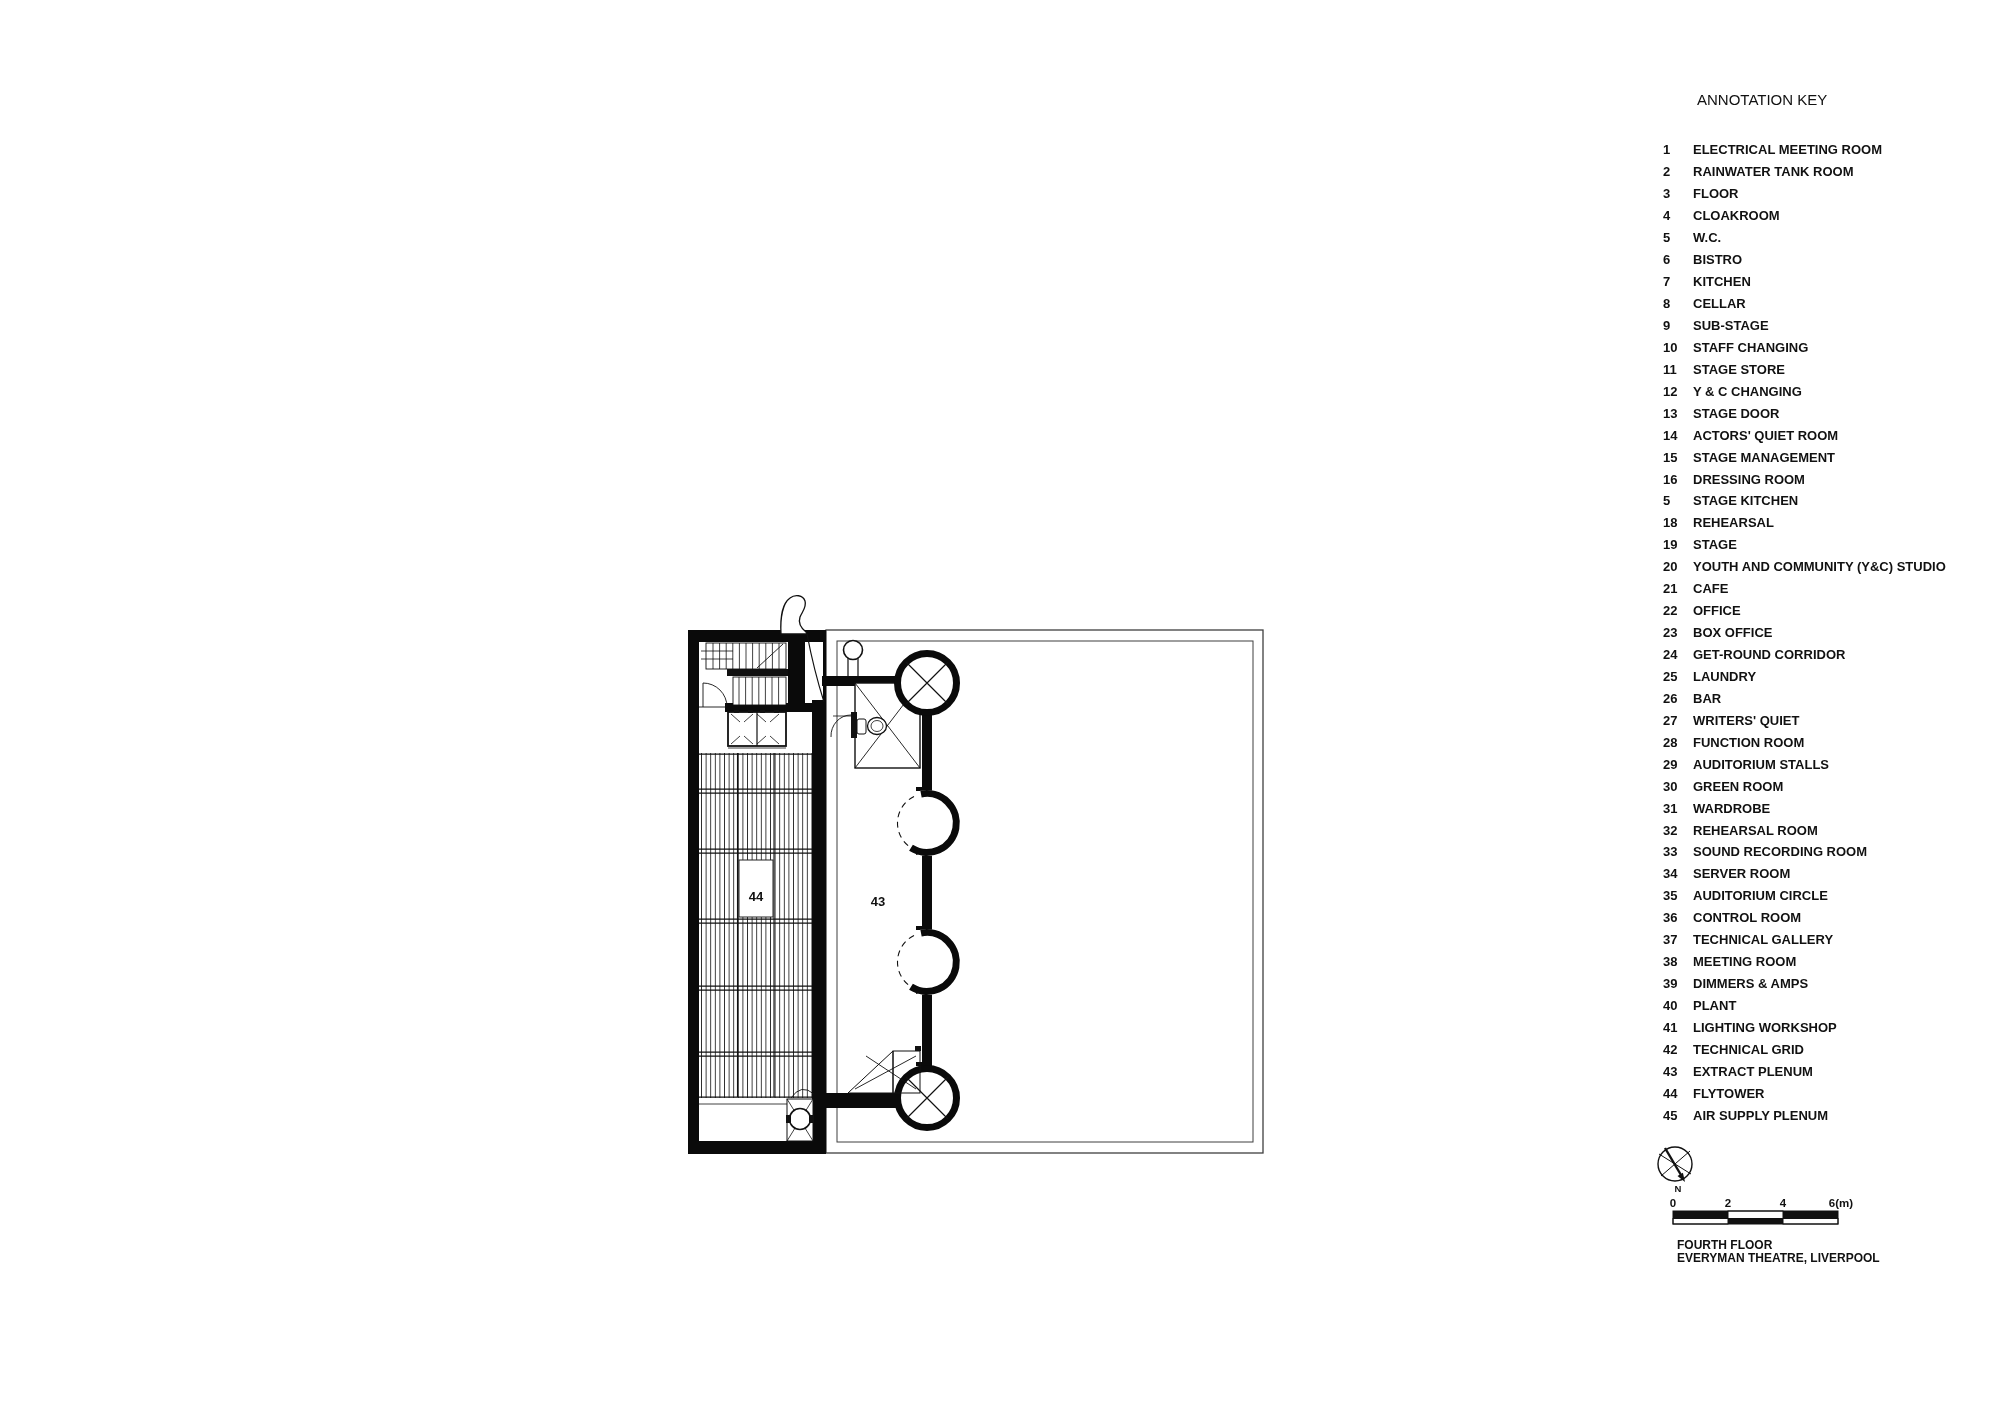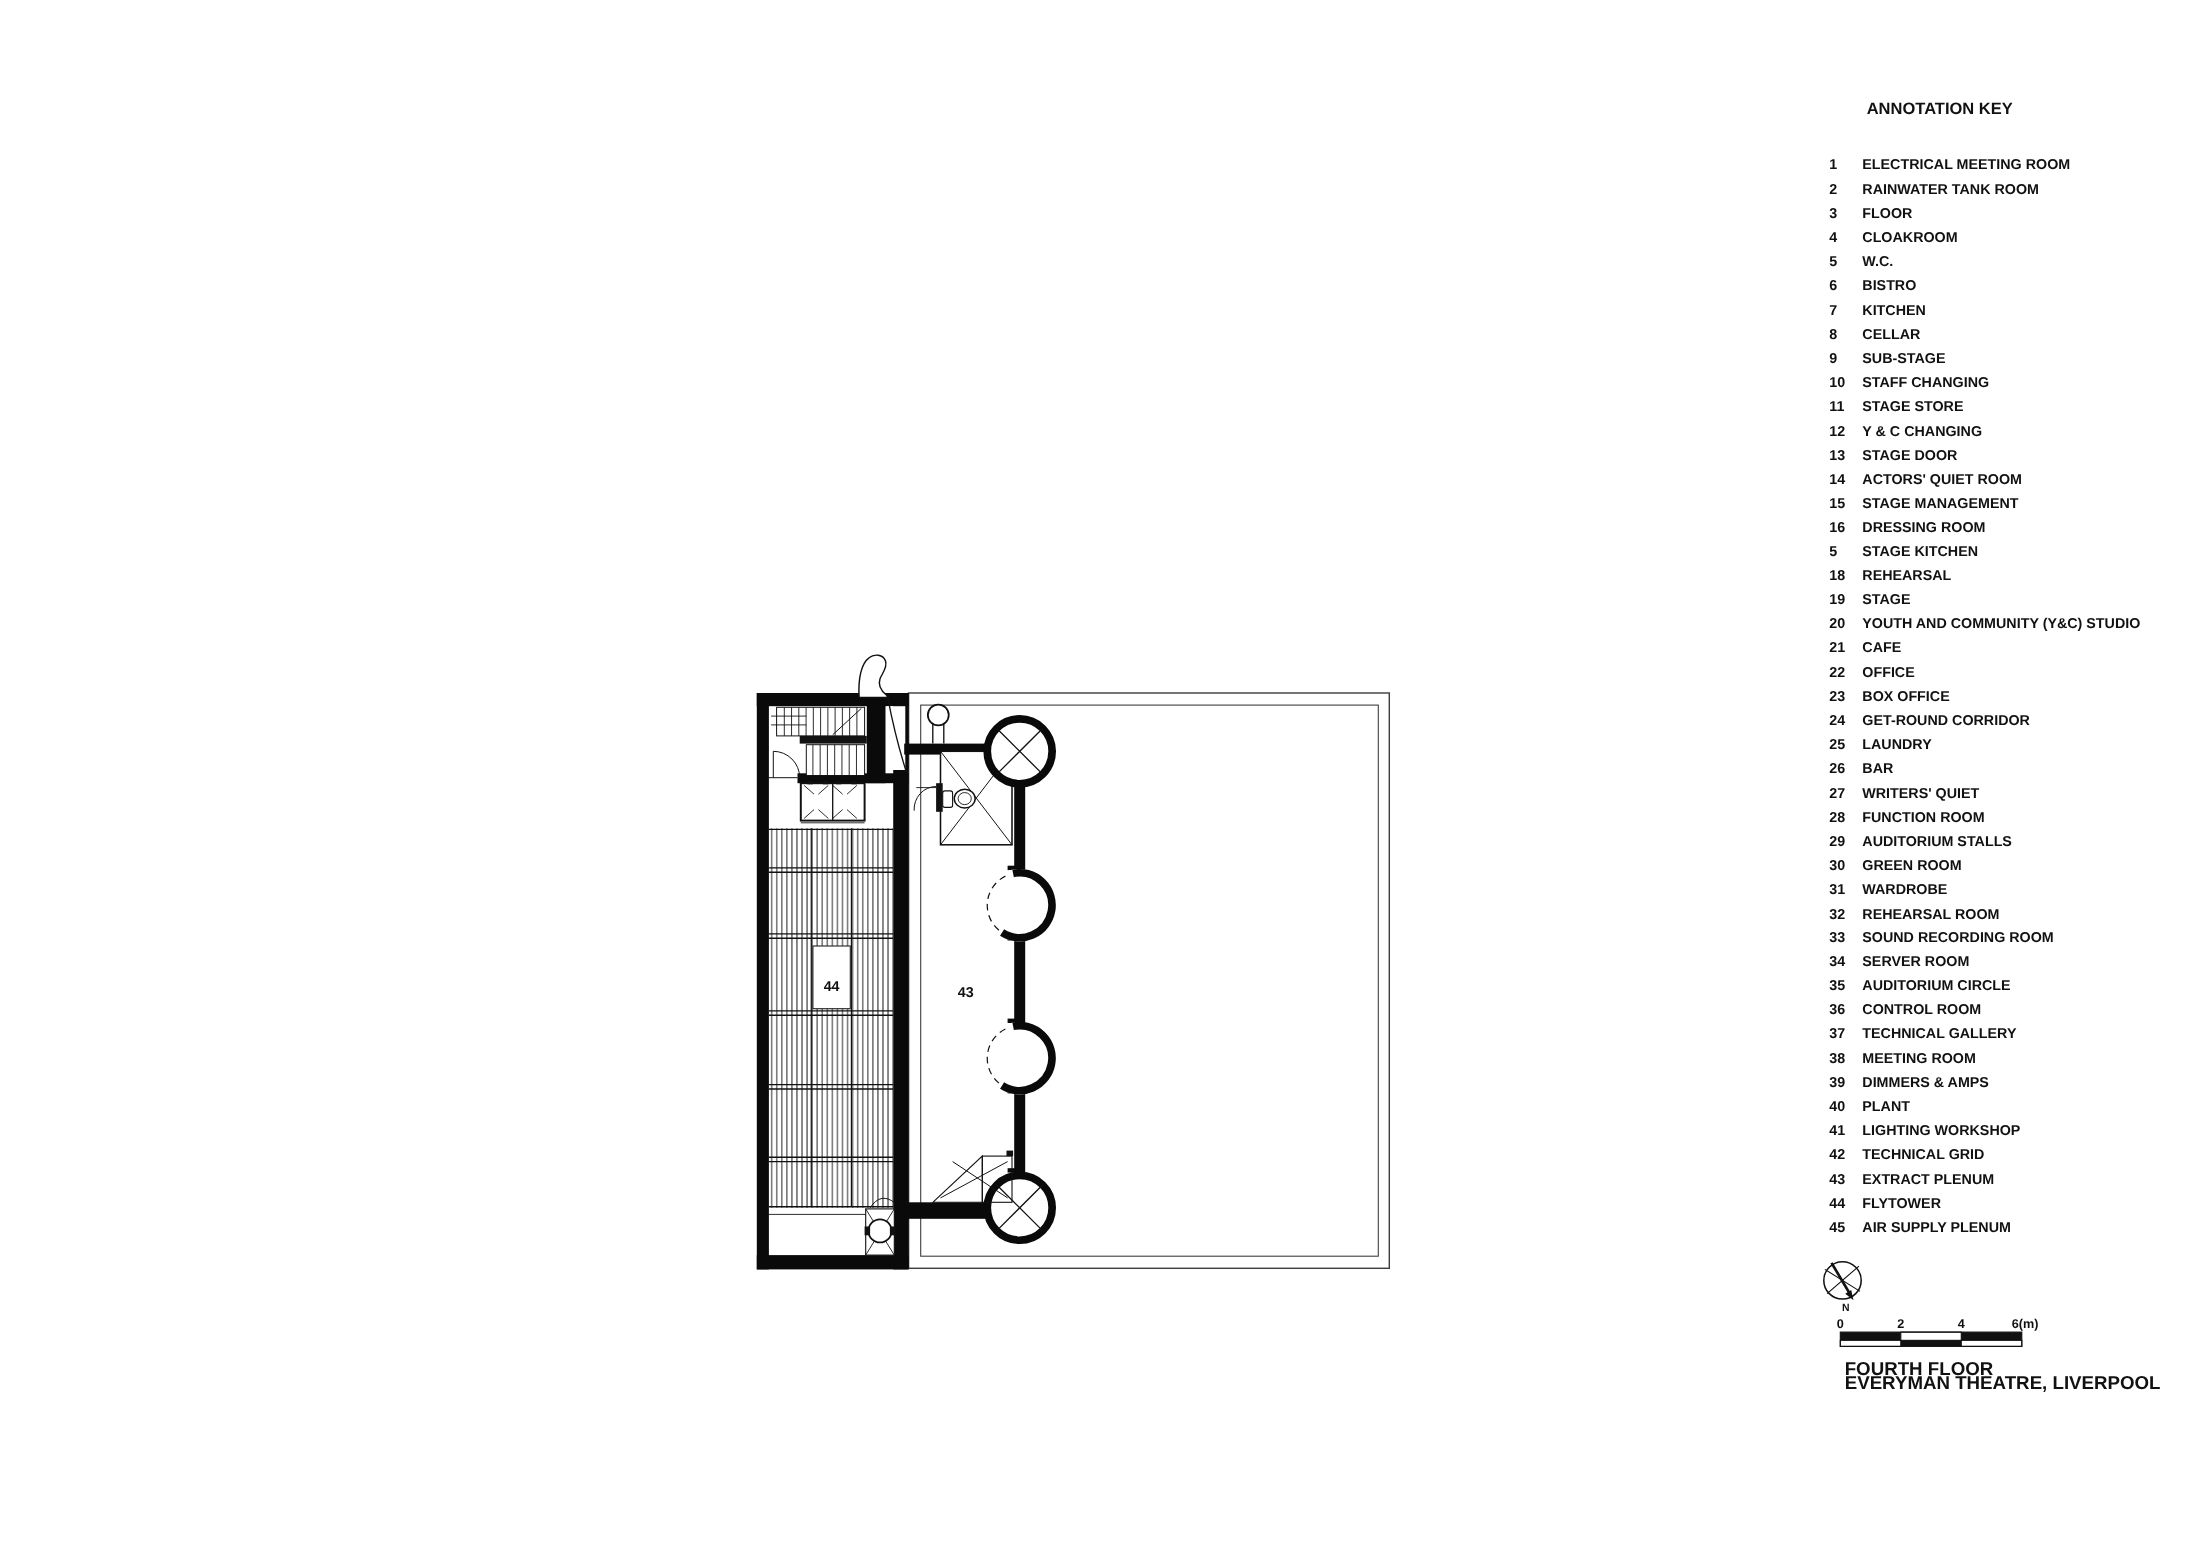--- a/index.html
+++ b/index.html
@@ -1,25 +1,25 @@
 <!DOCTYPE html>
 <html><head>
 <meta charset="utf-8">
 <style>
   html,body{margin:0;padding:0;background:#fff;}
   .page{position:relative;width:2000px;height:1415px;background:#ffffff;overflow:hidden;
         font-family:"Liberation Sans",sans-serif;color:#111111;}
-  .key-title{position:absolute;left:1697px;top:91px;font-size:15px;font-weight:bold;white-space:nowrap;}
+  .key-title{position:absolute;left:1697px;top:91px;font-size:15px;font-weight:normal;white-space:nowrap;}
   .key-list{position:absolute;left:1663px;top:139px;}
   .key-row{display:flex;align-items:center;height:21.95px;font-size:13px;font-weight:bold;white-space:nowrap;}
   .key-num{display:inline-block;width:30px;flex:0 0 30px;}
   .plan-svg{position:absolute;left:640px;top:580px;width:660px;height:610px;}
   .north-svg{position:absolute;left:1648px;top:1139px;width:56px;height:58px;}
   .scale-svg{position:absolute;left:1665px;top:1196px;width:190px;height:34px;}
-  .dwg-title{position:absolute;left:1677px;top:1239px;font-size:17px;font-weight:bold;line-height:12.5px;white-space:nowrap;}
+  .dwg-title{position:absolute;left:1677px;top:1239px;font-size:12px;font-weight:bold;line-height:12.5px;white-space:nowrap;}
   svg text{font-family:"Liberation Sans",sans-serif;}
 </style>
 </head>
 <body>
 
 <div class="page">
 
   <svg class="plan-svg" viewBox="640 580 660 610" xmlns="http://www.w3.org/2000/svg">
     <defs>
       <pattern id="gv" width="4.6" height="10" patternUnits="userSpaceOnUse">

